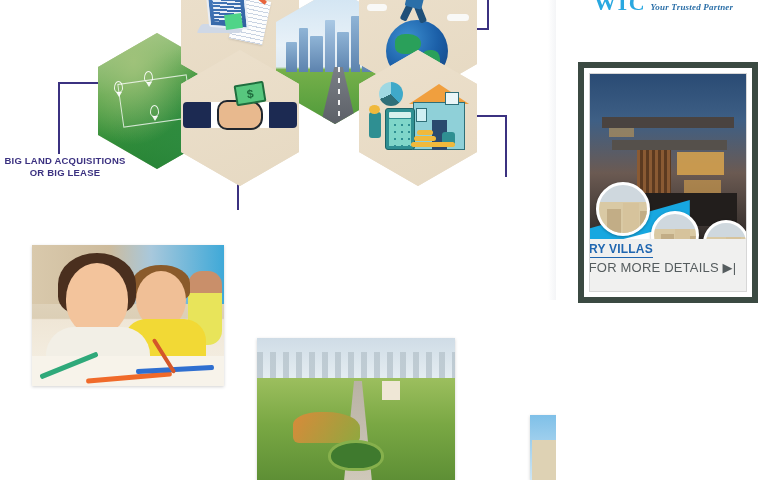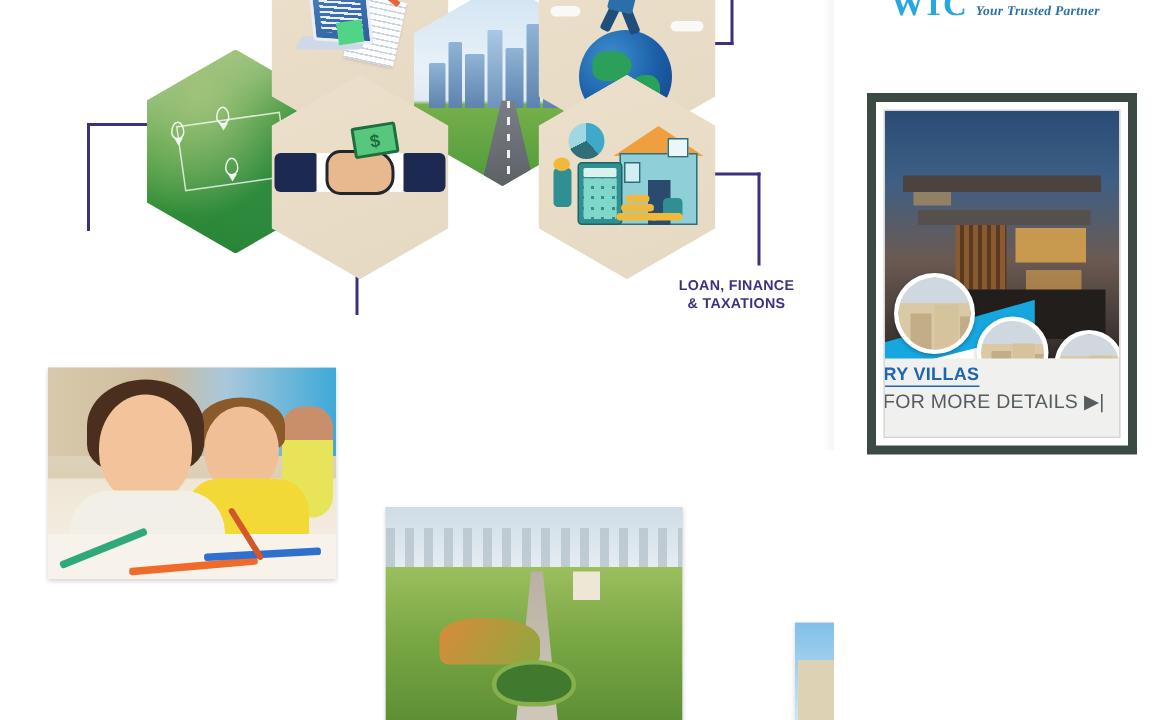--- a/index.html
+++ b/index.html
@@ -304,24 +304,24 @@
         <div class="person" style="left:10px; top:55px; width:11px; height:9px; border-radius:50%; background:#f0b93c;"></div>
         <div class="person" style="right:22px; top:82px; width:13px; height:14px;"></div>
         <div class="coin" style="left:52px; top:92px; width:28px; height:5px; border-radius:3px;"></div>
         <div class="coin" style="left:55px; top:86px; width:22px; height:5px; border-radius:3px;"></div>
         <div class="coin" style="left:58px; top:80px; width:16px; height:5px; border-radius:3px;"></div>
         <div class="coin" style="left:74px; top:92px; width:22px; height:5px; border-radius:3px;"></div>
       </div>
     </div>
   </div>
 
-
-
-  <div class="label" style="left:430px; top:185px; width:122px;">LOAN, FINANCE
-&amp; TAXATIONS</div>
+  <div class="label" style="left:0px; top:155px; width:130px;">BIG LAND ACQUISITIONS
+OR BIG LEASE</div>
+
+
 
   <div class="photo" id="photo-classroom">
     <div class="cls-bg"></div>
     <div class="cls-wall"></div>
     <div class="bg-kid"></div>
     <div class="boy-hair"></div>
     <div class="boy-head"></div>
     <div class="boy-body"></div>
     <div class="girl-hair"></div>
     <div class="girl-head"></div>

